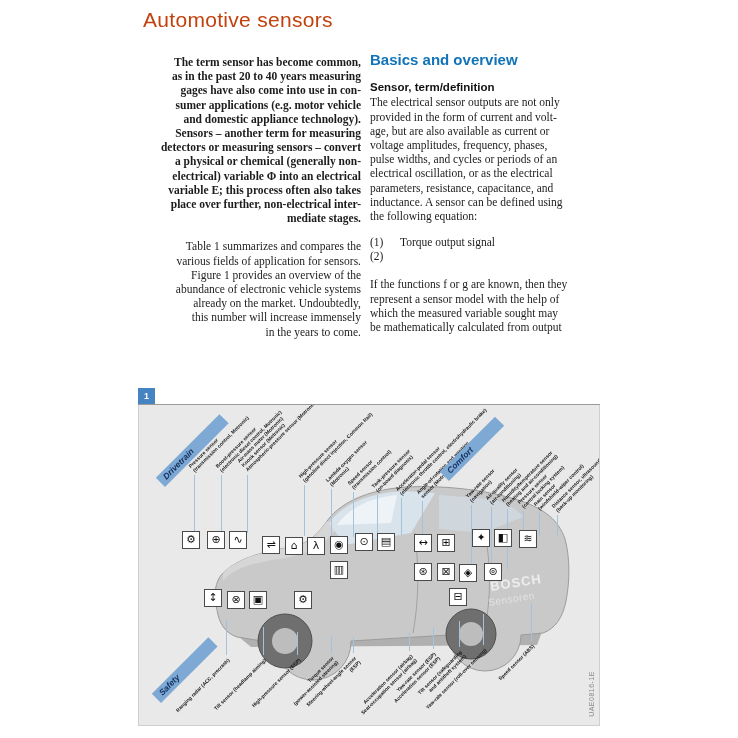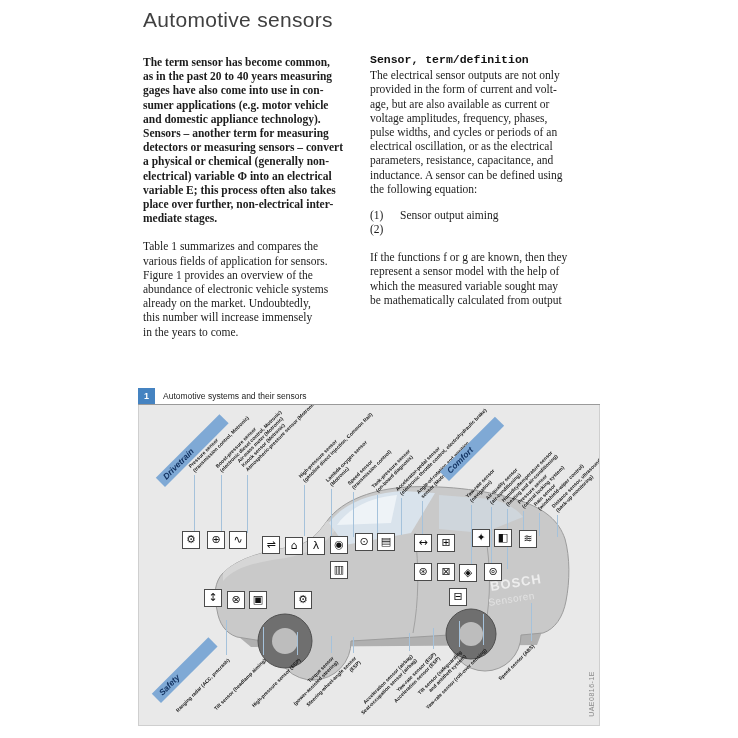--- a/index.html
+++ b/index.html
@@ -1,28 +1,28 @@
 <!DOCTYPE html>
 <html><head>
 <meta charset="utf-8">
 <style>
   html,body{margin:0;padding:0;background:#ffffff;}
   .page{position:relative;width:738px;height:738px;background:#ffffff;overflow:hidden;
         font-family:"Liberation Serif","DejaVu Serif",serif;color:#1c1c1c;}
   .title{position:absolute;left:143px;top:8px;font-family:"Liberation Sans","DejaVu Sans",sans-serif;
-         font-size:21px;font-weight:400;color:#404040;letter-spacing:.3px;}
+         font-size:21px;font-weight:400;color:#c2410c;letter-spacing:.3px;}
   .col{position:absolute;font-size:11.5px;line-height:14.2px;}
-  .col-left{left:143px;top:55px;width:218px;}
+  .col-left{left:143px;top:55px;width:218px;text-align:right;}
   .col-right{left:370px;top:53px;width:232px;}
   .para{white-space:pre;margin:0;}
   .para.bold{font-weight:bold;}
   .gap{height:14px;}
   .h-blue{font-family:"Liberation Sans","DejaVu Sans",sans-serif;font-size:15px;font-weight:bold;
           color:#1173b8;margin:0 0 13px 0;}
-  .h-sub{font-family:Liberation Mono, monospace;font-size:11.5px;font-weight:bold;
+  .h-sub{font-family:Liberation Sans, sans-serif;font-size:11.5px;font-weight:bold;
          margin:0 0 1px 0;color:#111;}
   .equations{margin:13px 0 14px 0;}
   .eq-row{display:grid;grid-template-columns:30px 1fr;line-height:13.6px;font-size:11.5px;}
   .eq-expr{font-style:italic;}
   .eq-cap{grid-column:2;}
   
   .figure{position:absolute;left:138px;top:388px;width:462px;}
   .fighead{display:flex;align-items:stretch;height:16px;background:#ffffff;border-bottom:1px solid #9a9a9a;}
   .fignum{width:17px;background:#4583c1;color:#ffffff;font:bold 9px/16px "Liberation Sans",sans-serif;
           text-align:center;}
@@ -67,49 +67,49 @@
     <p class="para">Table 1 summarizes and compares the
 various fields of application for sensors.
 Figure 1 provides an overview of the
 abundance of electronic vehicle systems
 already on the market. Undoubtedly,
 this number will increase immensely
 in the years to come.</p>
   </div>
 
   <div class="col col-right">
+    <h2 class="h-blue">Basics and overview</h2>
     <h3 class="h-sub">Sensor, term/definition</h3>
     <p class="para">The electrical sensor outputs are not only
 provided in the form of current and volt-
 age, but are also available as current or
 voltage amplitudes, frequency, phases,
 pulse widths, and cycles or periods of an
 electrical oscillation, or as the electrical
 parameters, resistance, capacitance, and
 inductance. A sensor can be defined using
 the following equation:</p>
     <div class="equations">
       <div class="eq-row">
         <span>(1)</span>
-        <span class="eq-cap">Sensor output aiming</span>
+        <span class="eq-cap">Torque output signal</span>
       </div>
       <div class="eq-row">
         <span>(2)</span>
       </div>
     </div>
     <p class="para">If the functions f or g are known, then they
 represent a sensor model with the help of
 which the measured variable sought may
 be mathematically calculated from output</p>
   </div>
 
   <div class="figure">
     <div class="fighead">
       <span class="fignum">1</span>
-      <span class="figtitle">Automotive systems and their sensors</span>
     </div>
     <div class="figbody" id="fig-canvas">
       <svg class="carsvg" width="460" height="320" viewBox="0 0 460 320">
 
         <path d="M100,232 L404,224 L398,240 L112,242 Z" fill="#b0b0b0"></path>
 
         <path d="M78,205 C74,190 76,176 84,168 C100,152 128,146 152,142 C170,139 178,130 188,116
                  C204,94 236,84 268,82 C310,80 352,86 382,96 C406,104 420,116 426,134
                  C431,152 431,176 427,196 C424,212 416,224 404,228 L382,230
                  A36,36 0 0 1 310,230 L212,236 A38,38 0 0 1 136,238 L98,232

